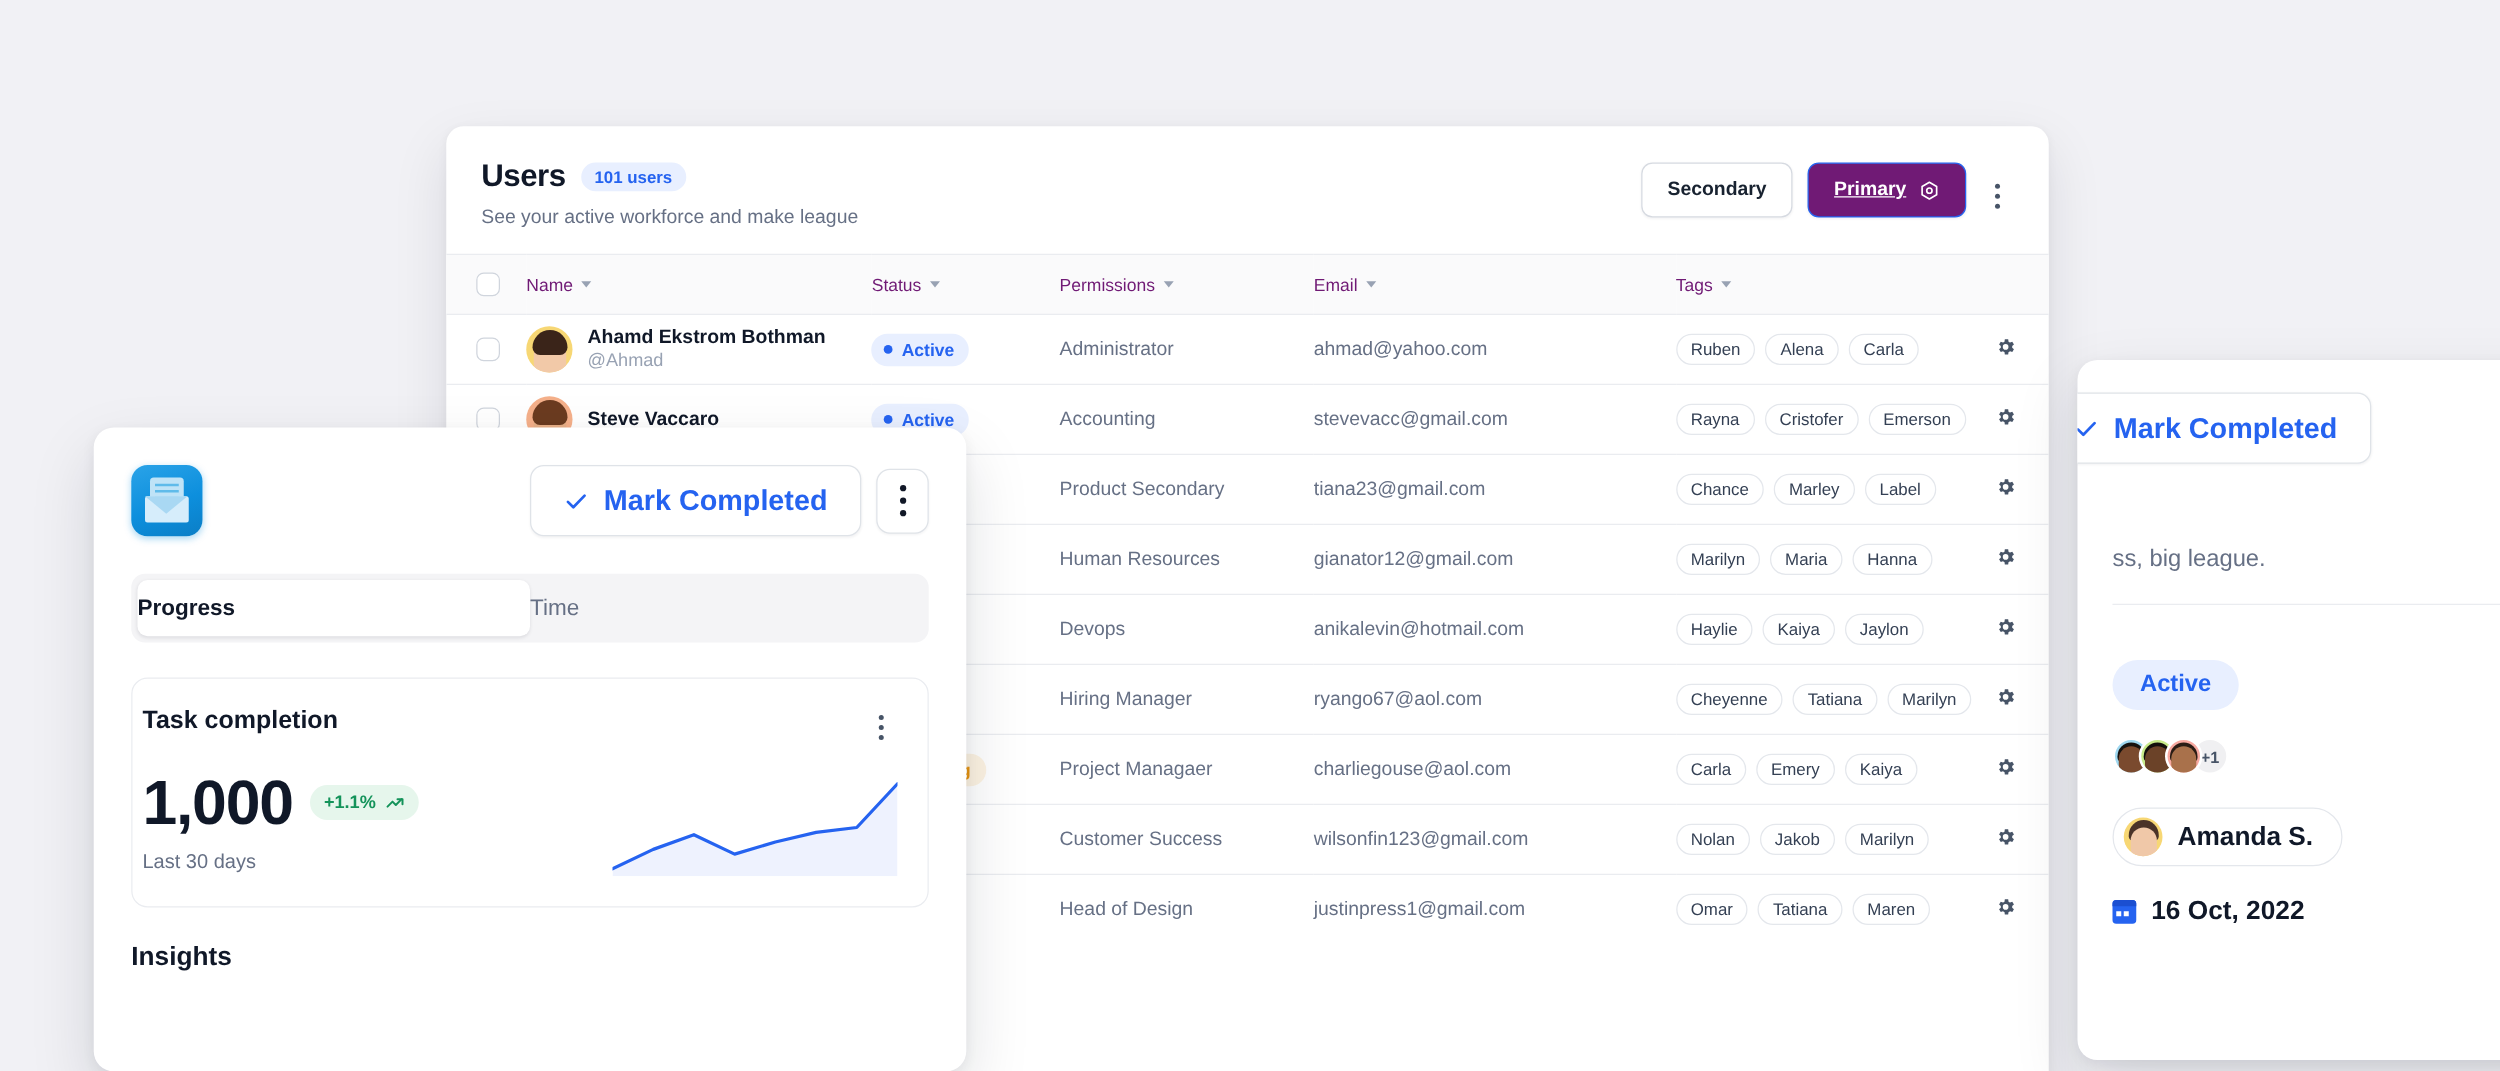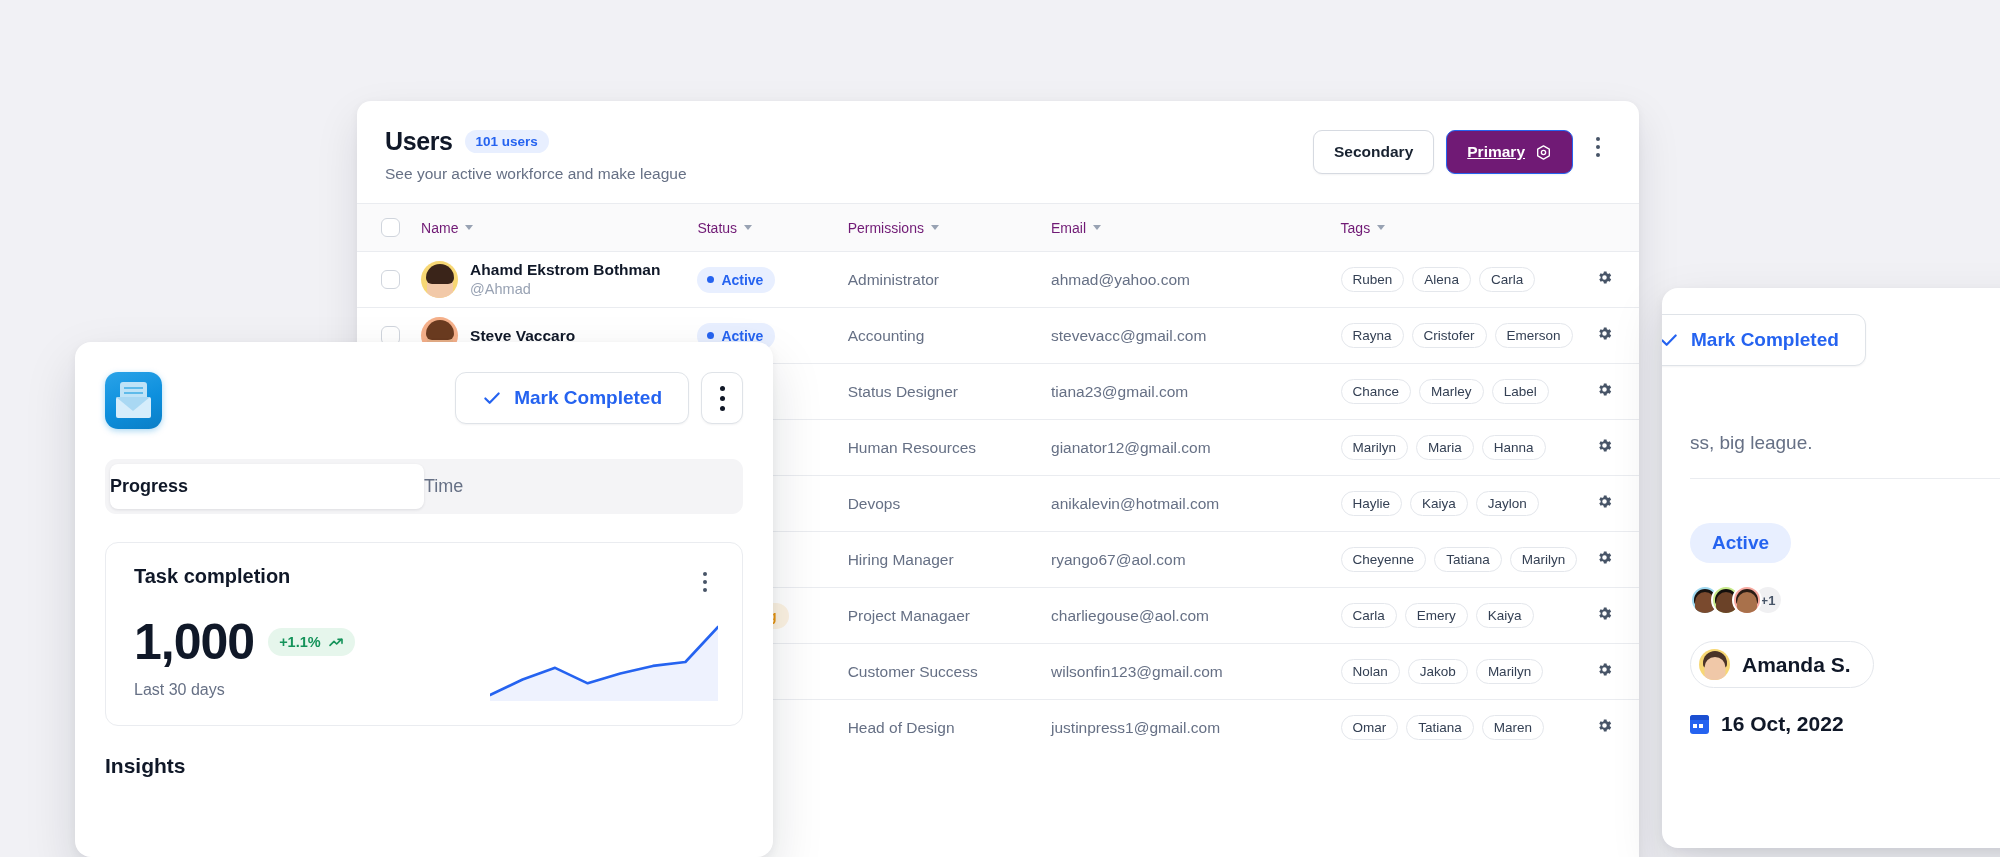--- a/index.html
+++ b/index.html
@@ -27,21 +27,21 @@
     display: flex; align-items: flex-start; justify-content: space-between;
   }
   .uc-title-row { display: flex; align-items: center; gap: 12px; }
   .uc-title { font-size: 25px; font-weight: 700; color: #101828; letter-spacing: -.4px; }
   .uc-count {
     background: #e8efff; color: #2563f0;
     font-size: 13.5px; font-weight: 600;
     padding: 4px 11px; border-radius: 999px;
   }
   .uc-sub { margin-top: 9px; font-size: 15.5px; color: #667085; }
-  .uc-actions { display: flex; align-items: flex-start; gap: 12px; padding-top: 3px; }
+  .uc-actions { display: flex; align-items: flex-end; gap: 12px; padding-top: 3px; }
   .btn {
     border: 1px solid #d6dae1; background: #fff; color: #182230;
     font-size: 15.5px; font-weight: 600;
     padding: 12px 20px; border-radius: 9px; cursor: pointer;
     font-family: "Liberation Sans", sans-serif;
     box-shadow: 0 1px 2px rgba(16,24,40,.05);
   }
   .btn-primary {
     background: #701a75; border-color: #2563f0; color: #fff;
     display: inline-flex; align-items: center; gap: 10px; text-decoration: underline;
@@ -112,21 +112,21 @@
     position: relative; box-shadow: 0 2px 6px rgba(13,143,221,.35);
   }
   .app-icon .doc { position: absolute; left: 15px; top: 10px; width: 27px; height: 21px; background: #bfe3f7; border-radius: 3px; }
   .app-icon .doc::before { content: ""; position: absolute; left: 4px; top: 5px; width: 19px; height: 2px; background: #5fbbea; box-shadow: 0 5px 0 #5fbbea, 0 10px 0 #5fbbea; }
   .app-icon .env { position: absolute; left: 11px; bottom: 11px; width: 35px; height: 21px; background: #d6edfb; border-radius: 2px; }
   .app-icon .env::after { content: ""; position: absolute; left: 0; top: 0; border-left: 17.5px solid transparent; border-right: 17.5px solid transparent; border-top: 14px solid #a9d8f3; }
   .lc-btns { display: flex; align-items: center; gap: 12px; }
   .btn-mark {
     display: inline-flex; align-items: center; gap: 12px;
     border: 1px solid #dfe3e8; background: #fff; color: #2563f0;
-    font-size: 19px; font-weight: 700; padding: 14px 26px; border-radius: 11px;
+    font-size: 23px; font-weight: 700; padding: 14px 26px; border-radius: 11px;
     cursor: pointer; font-family: "Liberation Sans", sans-serif;
     box-shadow: 0 1px 2px rgba(16,24,40,.05);
     justify-content: space-between;
   }
   .kebab-box {
     width: 42px; height: 52px; border: 1px solid #dfe3e8; border-radius: 11px; background: #fff;
     display: flex; flex-direction: column; align-items: center; justify-content: center; gap: 5px; cursor: pointer;
     box-shadow: 0 1px 2px rgba(16,24,40,.05);
   }
   .kebab-box i { width: 5px; height: 5px; border-radius: 50%; background: #111827; }
@@ -136,21 +136,21 @@
     display: flex; gap: 0;
   }
   .seg-item {
     flex: 1; text-align: left; padding: 12px 0; font-size: 18px; color: #667085;
     border-radius: 8px; cursor: pointer; font-weight: 400;
   }
   .seg-item.active { background: #fff; color: #101828; font-weight: 700; box-shadow: 0 1px 3px rgba(16,24,40,.10); }
 
   .metric-card {
     margin-top: 28px; border: 1px solid #eaecf0; border-radius: 13px;
-    padding: 22px 24px 24px 28px; position: relative;
+    padding: 22px 24px 24px 8px; position: relative;
   }
   .mc-head { display: flex; align-items: flex-start; justify-content: space-between; }
   .mc-title { font-size: 20px; font-weight: 700; color: #101828; }
   .mc-body { display: flex; align-items: flex-end; justify-content: space-between; margin-top: 18px; }
   .mc-left { padding-bottom: 2px; }
   .mc-val-row { display: flex; align-items: center; gap: 14px; }
   .mc-val { font-size: 50px; font-weight: 700; color: #101828; letter-spacing: -1px; line-height: 1; }
   .mc-delta {
     background: #e6f6ec; color: #14935a; font-size: 14.5px; font-weight: 600;
     padding: 6px 11px; border-radius: 999px; display: inline-flex; align-items: center; gap: 7px;
@@ -325,21 +325,21 @@
             <td>
               <div class="name-cell">
                 <span class="avatar" style="background:#a9d8f3">
                   <span class="face" style="background:#d99d74"></span>
                   <span class="hair" style="background:#2d1c12"></span>
                 </span>
                 <span></span>
               </div>
             </td>
             <td></td>
-            <td>Status Designer</td>
+            <td>Product Secondary</td>
             <td>tiana23@gmail.com</td>
             <td>
               <div class="tags-cell">
                 <span class="tag">Chance</span>
                 <span class="tag">Marley</span>
                 <span class="tag">Label</span>
                 <span class="gear"><svg width="17" height="17" viewBox="0 0 24 24">
                     <path fill="#475467" d="M19.4 13a7.8 7.8 0 000-2l2-1.6-1.9-3.3-2.5 1a7.6 7.6 0 00-1.7-1l-.4-2.6h-3.8l-.4 2.6a7.6 7.6 0 00-1.7 1l-2.5-1L4.6 9.4 6.6 11a7.8 7.8 0 000 2l-2 1.6 1.9 3.3 2.5-1a7.6 7.6 0 001.7 1l.4 2.6h3.8l.4-2.6a7.6 7.6 0 001.7-1l2.5 1 1.9-3.3-2-1.6zM12 15.2A3.2 3.2 0 1115.2 12 3.2 3.2 0 0112 15.2z"></path>
                   </svg></span>
               </div>

